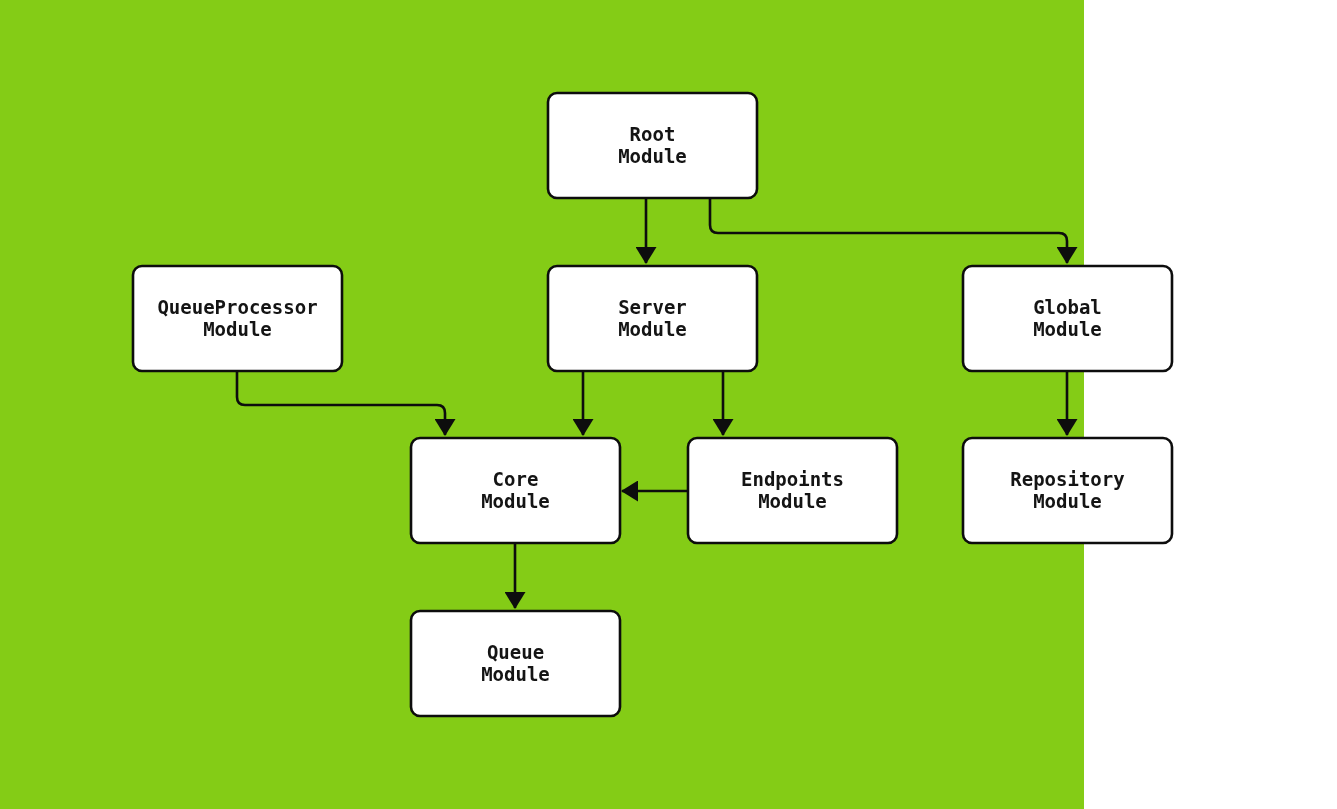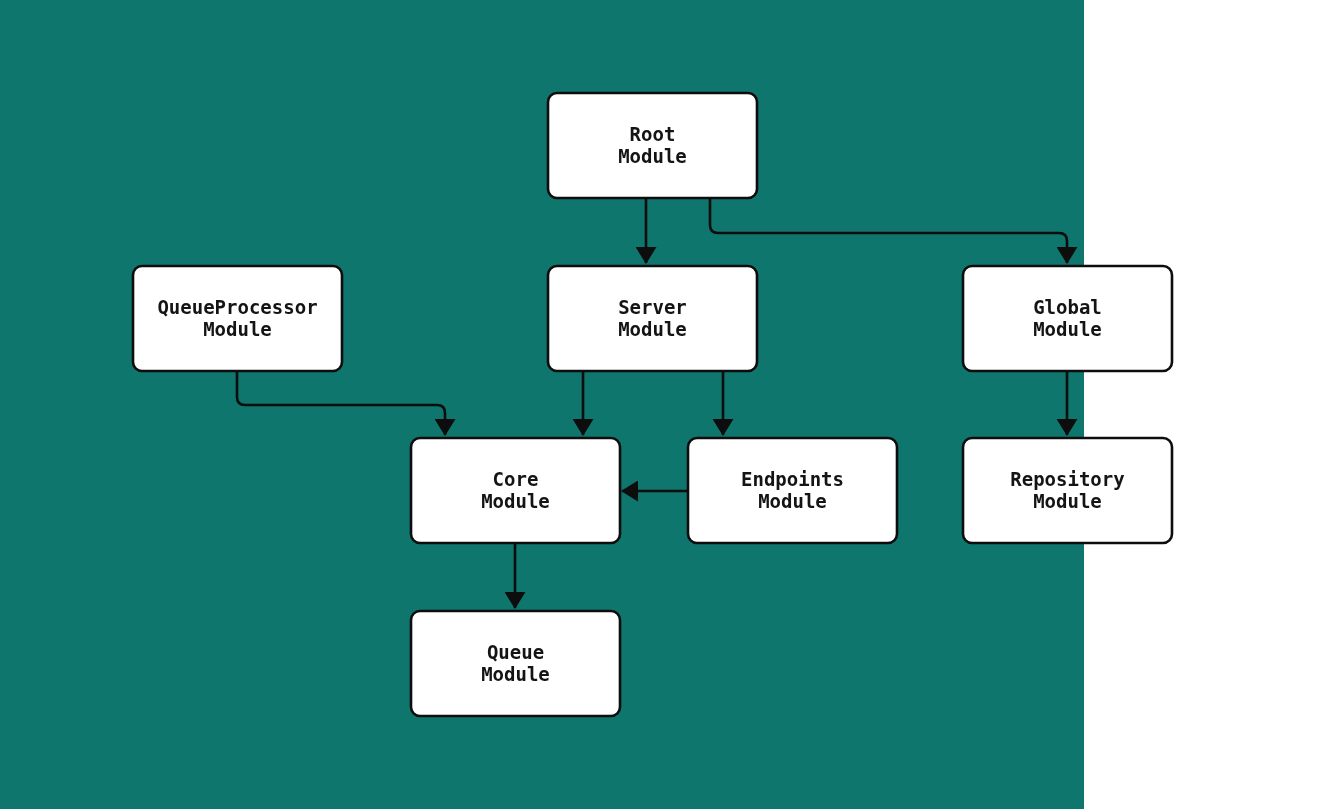--- a/index.html
+++ b/index.html
@@ -8,21 +8,21 @@
     width: 1337px;
     height: 809px;
     background: #ffffff;
     overflow: hidden;
     font-family: "DejaVu Sans Mono", monospace;
   }
   #diagram-wrap {
     position: relative;
     width: 1084px;
     height: 809px;
-    background: #0f766e;
+    background: #84cc16;
   }
   svg { display: block; }
   .node-rect {
     fill: #ffffff;
   }
   .node-label {
     font-family: "DejaVu Sans Mono", monospace;
     font-weight: bold;
     font-size: 19px;
     text-anchor: middle;

